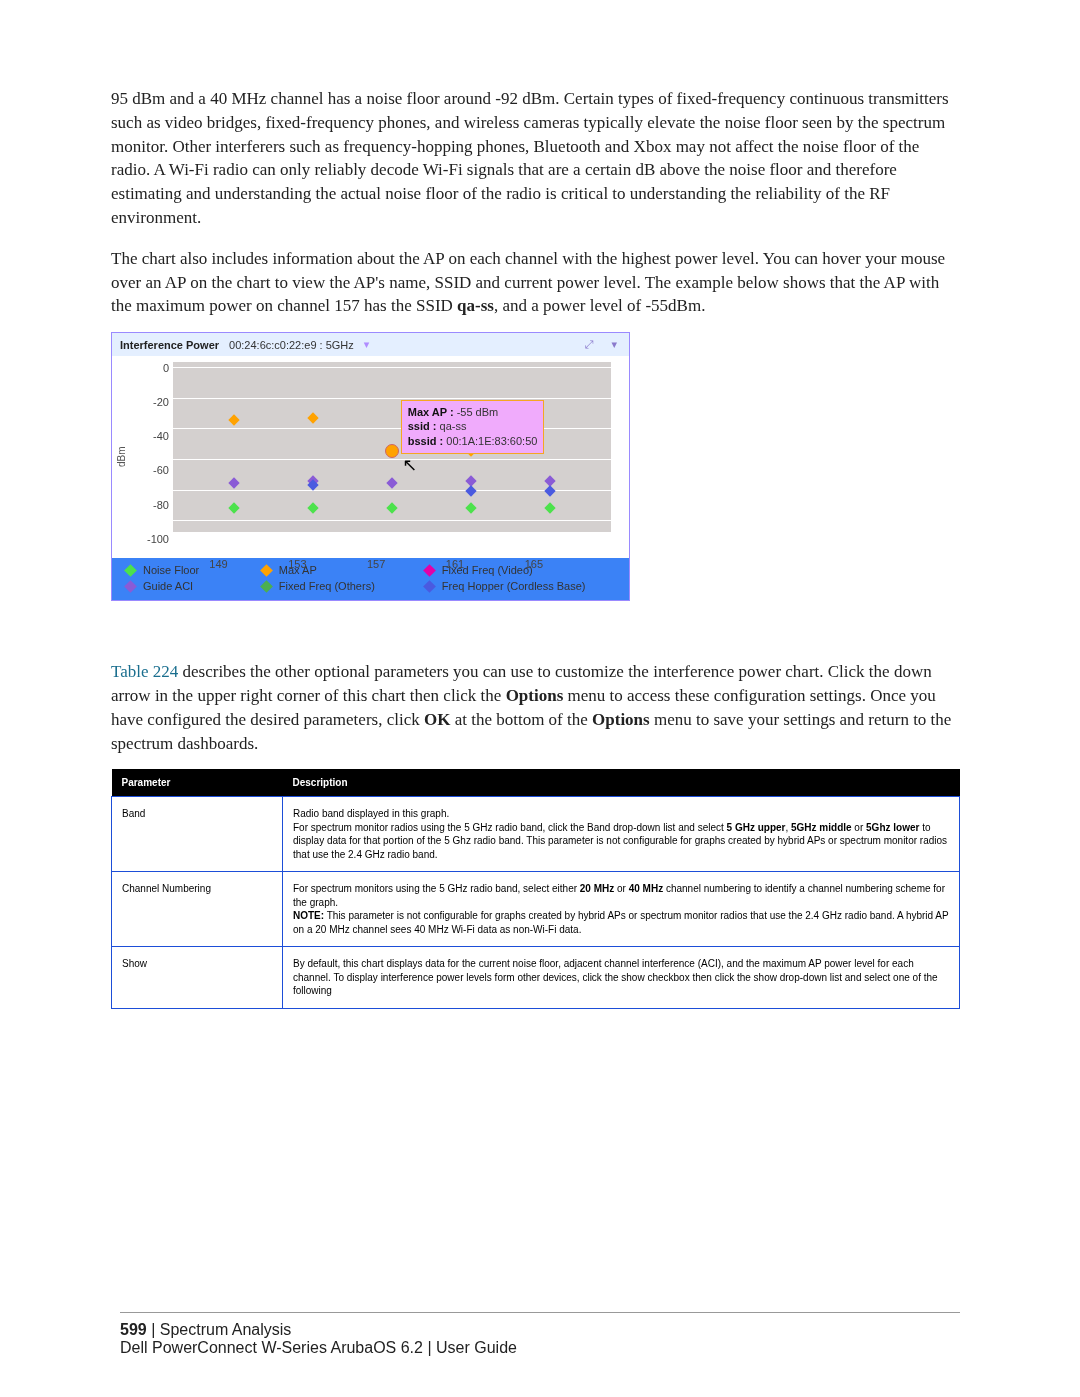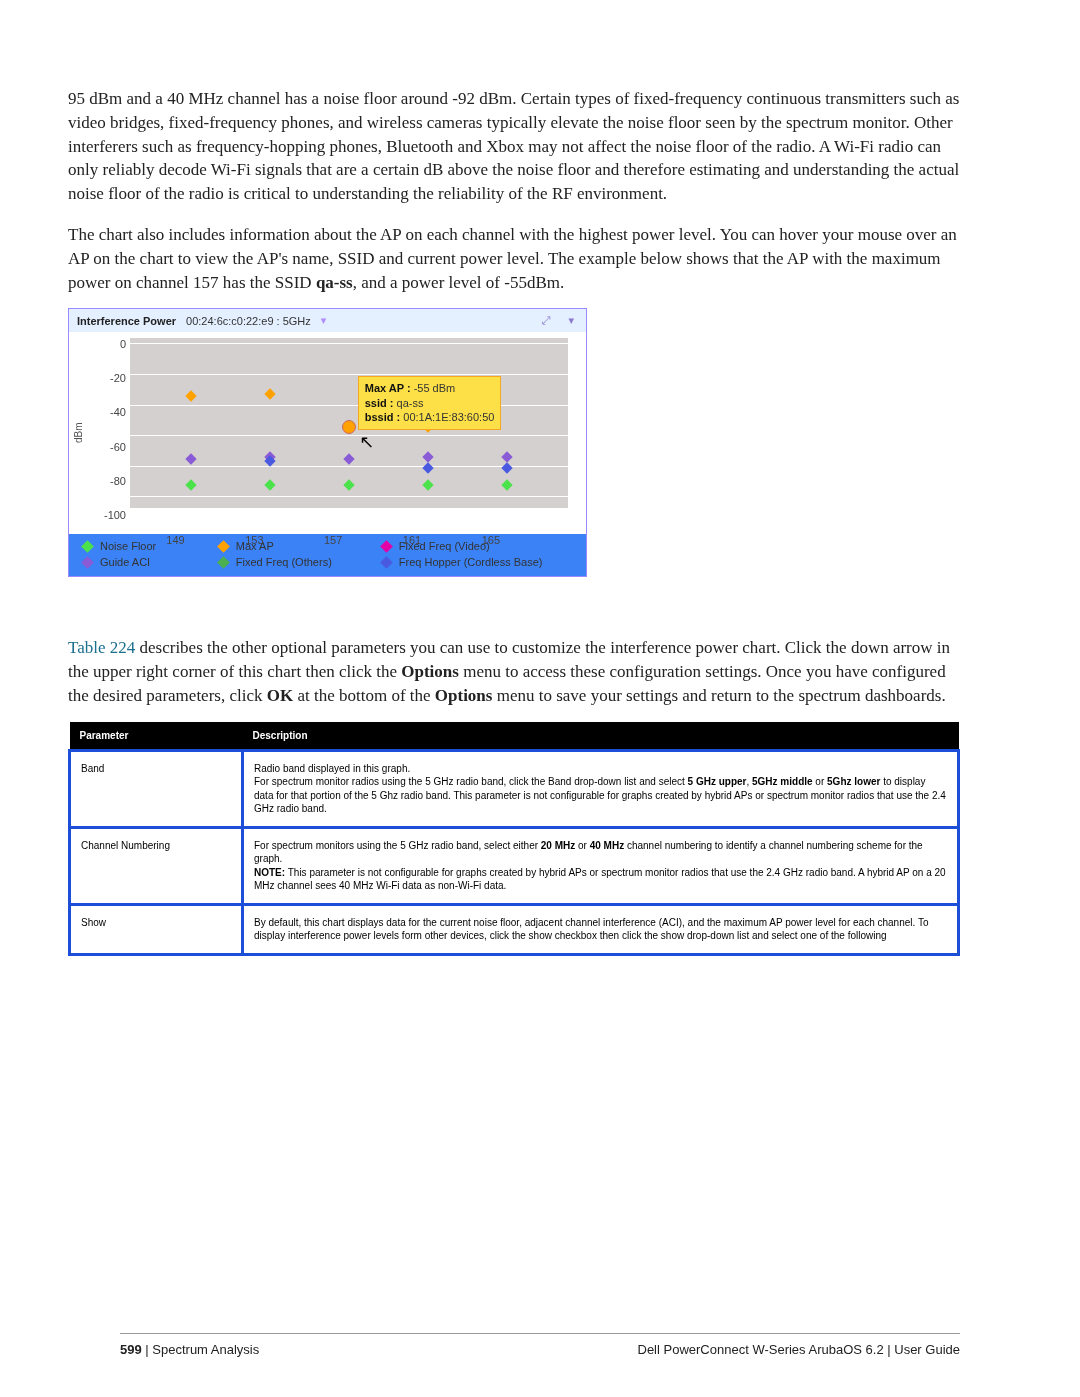--- a/index.html
+++ b/index.html
@@ -5,21 +5,21 @@
   body {
     margin: 0;
     padding: 0;
     background: #fff;
     font-family: Arial, Helvetica, sans-serif;
     color: #000;
   }
   .page {
     width: 1080px;
     min-height: 1397px;
-    padding: 70px 120px 50px 68px;
+    padding: 70px 120px 50px 111px;
     box-sizing: border-box;
     position: relative;
   }
   .para {
     font-family: Georgia, 'Times New Roman', serif;
     font-size: 17px;
     line-height: 1.4;
     margin-bottom: 14px;
     color: #222;
   }
@@ -98,21 +98,21 @@
   .noise { background:#4ce24c; }
   .wifi  { background:#8a5bd6; }
   .maxap { background:#ffa200; }
   .maxap-hl { background:#ffa200; width:12px; height:12px; border:1px solid #c66; border-radius:50%; transform:translate(-50%,-50%);}
   .ffv   { background:#e400a7; }
   .ffo   { background:#4caf50; }
   .fhop  { background:#4a5ae0; }
 
   .tooltip {
     position:absolute;
-    background:#fde047;
+    background:#f0abfc;
     border:1px solid #f5a623;
     padding:4px 6px;
     font-size:11px;
     color:#333;
     line-height:1.35;
     z-index:5;
   }
   .tooltip b { color:#111; }
   .cursor {
     position:absolute;
@@ -150,37 +150,38 @@
     font-size:10px;
   }
   .opts-table th {
     background:#000;
     color:#fff;
     text-align:left;
     padding:8px 10px;
     font-weight:bold;
   }
   .opts-table td {
-    border:3px solid #1d4ed8;
+    border:1px solid #1d4ed8;
     padding:10px 10px;
     vertical-align: top;
     line-height:1.35;
   }
   .opts-table td.param { width:150px; }
 
   .footerbar {
     position:absolute;
     left:120px; right:120px; bottom:40px;
     border-top:1px solid #999;
     padding-top:8px;
     display:flex;
     justify-content: space-between;
-    font-size:13px;
+    font-size:16px;
     color:#222;
     font-family: Arial, Helvetica, sans-serif;
+    flex-direction: column;
   }
   .footerbar .fb-left b { font-weight:bold; }
 </style>
 </head>
 <body>
 
 <div class="page">
 
   <p class="para">95 dBm and a 40 MHz channel has a noise floor around -92 dBm. Certain types of fixed-frequency continuous transmitters such as video bridges, fixed-frequency phones, and wireless cameras typically elevate the noise floor seen by the spectrum monitor. Other interferers such as frequency-hopping phones, Bluetooth and Xbox may not affect the noise floor of the radio. A Wi-Fi radio can only reliably decode Wi-Fi signals that are a certain dB above the noise floor and therefore estimating and understanding the actual noise floor of the radio is critical to understanding the reliability of the RF environment.</p>
 

